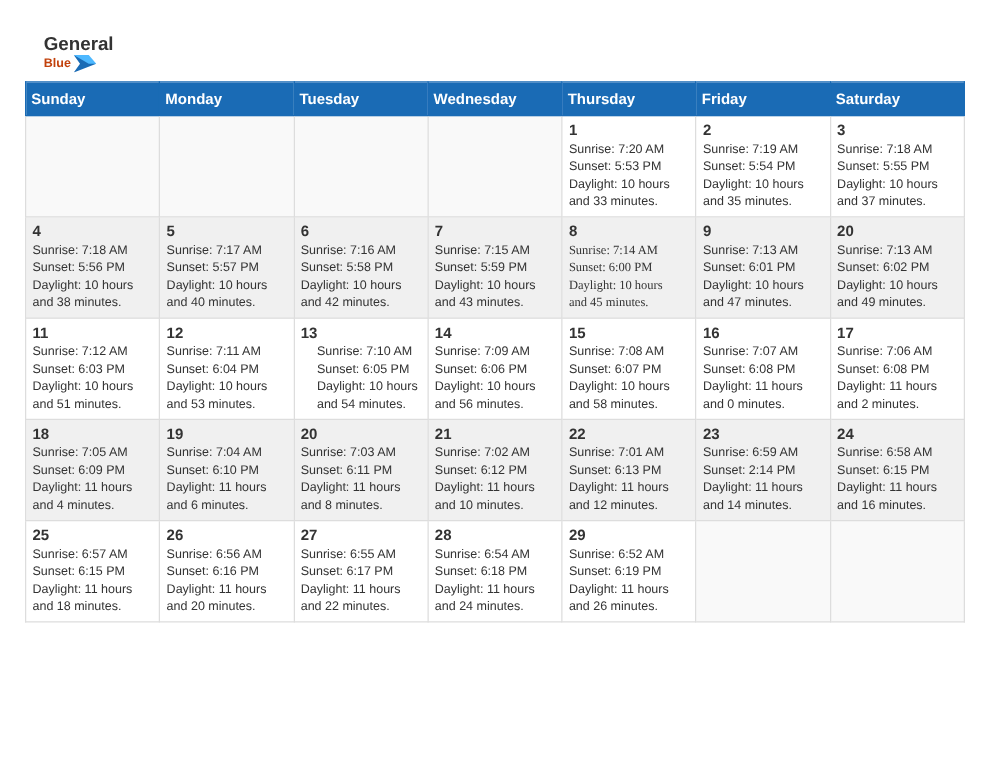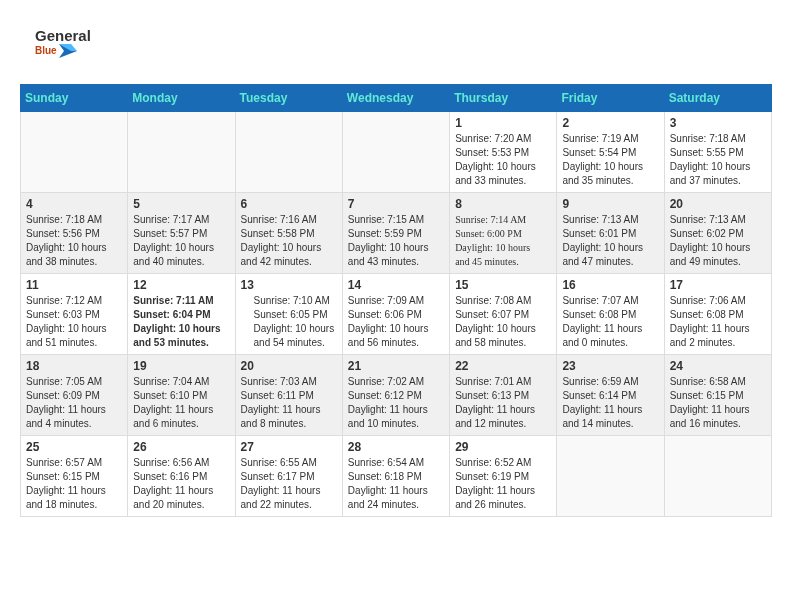--- a/index.html
+++ b/index.html
@@ -7,21 +7,21 @@
       font-family: Arial, sans-serif;
       background: #fff;
       width: 792px;
       min-height: 612px;
       padding: 20px;
     }
     .header-section {
       display: flex;
       justify-content: space-between;
       align-items: flex-start;
-      margin-bottom: 20px;
+      margin-bottom: 1px;
     }
     .logo {
       display: flex;
       flex-direction: column;
       align-items: flex-start;
     }
     .logo-wrapper {
       display: flex;
       align-items: center;
       gap: 5px;
@@ -40,21 +40,21 @@
       color: #333;
       font-weight: normal;
     }
     table {
       width: 100%;
       border-collapse: collapse;
       table-layout: fixed;
     }
     th {
       background-color: #1a6bb5;
-      color: #5eead4;
+      color: #ffffff;
       font-size: 12px;
       font-weight: bold;
       padding: 6px 4px;
       text-align: left;
       border: 1px solid #1a6bb5;
     }
     td {
       vertical-align: top;
       font-size: 10.5px;
       color: #333;
@@ -203,21 +203,21 @@
       <tr>
         <td>
           <span class="day-num">11</span>
           <div class="day-info" style="white-space: pre-line;">Sunrise: 7:12 AM
 Sunset: 6:03 PM
 Daylight: 10 hours
 and 51 minutes.</div>
         </td>
         <td>
           <span class="day-num">12</span>
-          <div class="day-info" style="white-space: pre-line; font-weight: bold;">Sunrise: 7:11 AM
+          <div class="day-info" style="white-space: pre-line;">Sunrise: 7:11 AM
 Sunset: 6:04 PM
 Daylight: 10 hours
 and 53 minutes.</div>
         </td>
         <td>
           <span class="day-num">13</span>
           <div class="day-info" style="white-space: pre-line; margin-left: 13px;">Sunrise: 7:10 AM
 Sunset: 6:05 PM
 Daylight: 10 hours
 and 54 minutes.</div>
@@ -283,21 +283,21 @@
         <td>
           <span class="day-num">22</span>
           <div class="day-info" style="white-space: pre-line;">Sunrise: 7:01 AM
 Sunset: 6:13 PM
 Daylight: 11 hours
 and 12 minutes.</div>
         </td>
         <td>
           <span class="day-num">23</span>
           <div class="day-info" style="white-space: pre-line;">Sunrise: 6:59 AM
-Sunset: 6:14 PM
+Sunset: 2:14 PM
 Daylight: 11 hours
 and 14 minutes.</div>
         </td>
         <td>
           <span class="day-num">24</span>
           <div class="day-info" style="white-space: pre-line;">Sunrise: 6:58 AM
 Sunset: 6:15 PM
 Daylight: 11 hours
 and 16 minutes.</div>
         </td>

